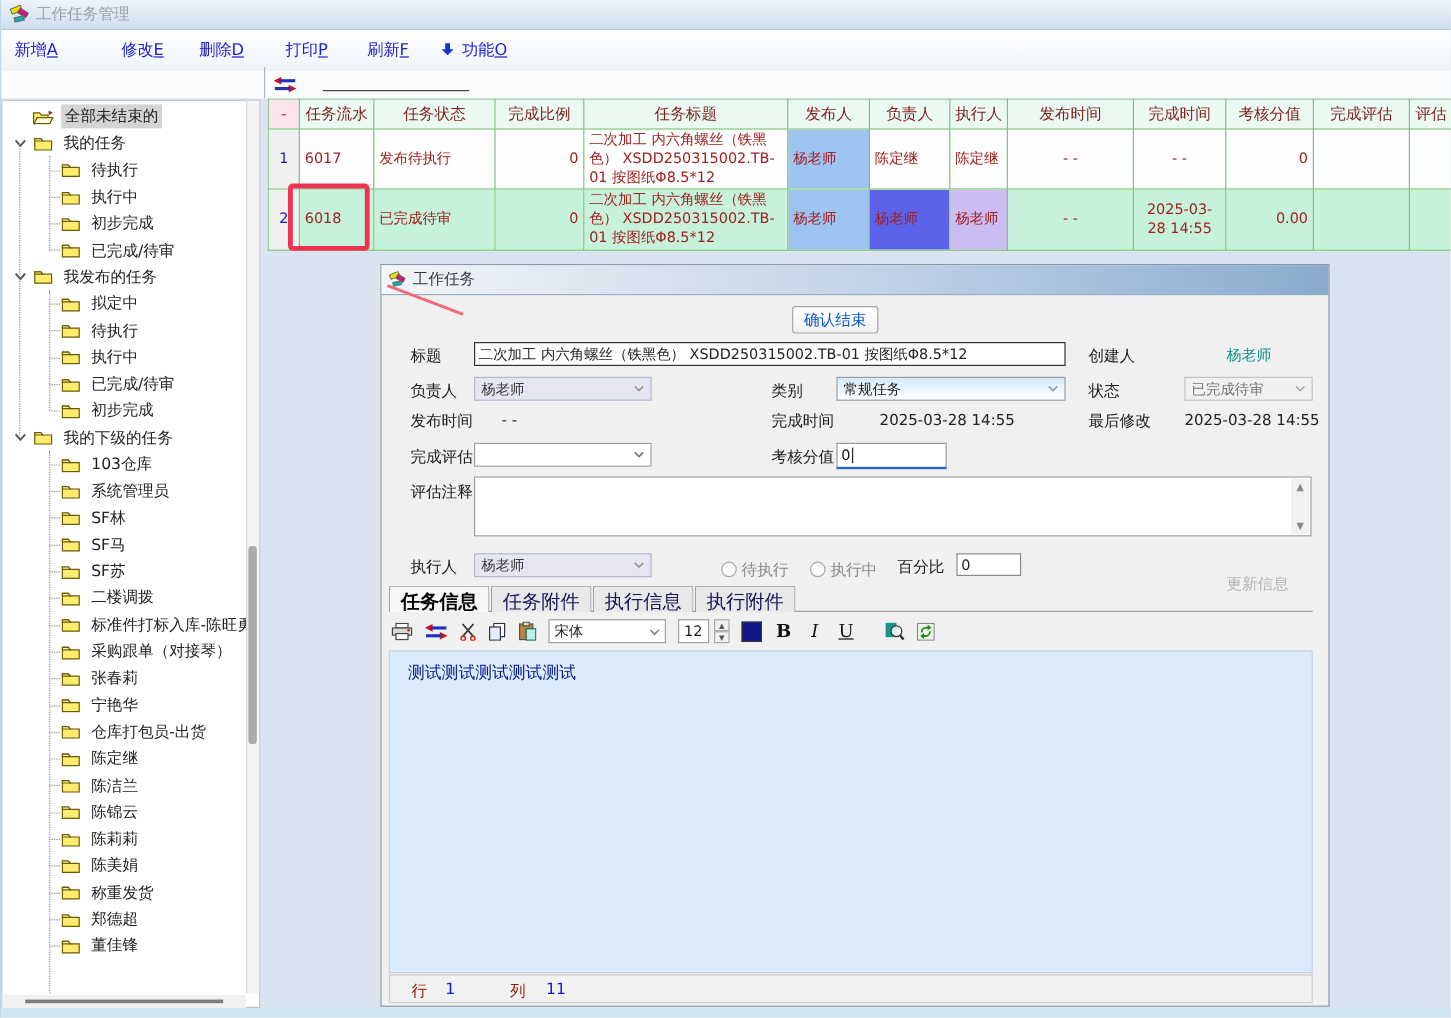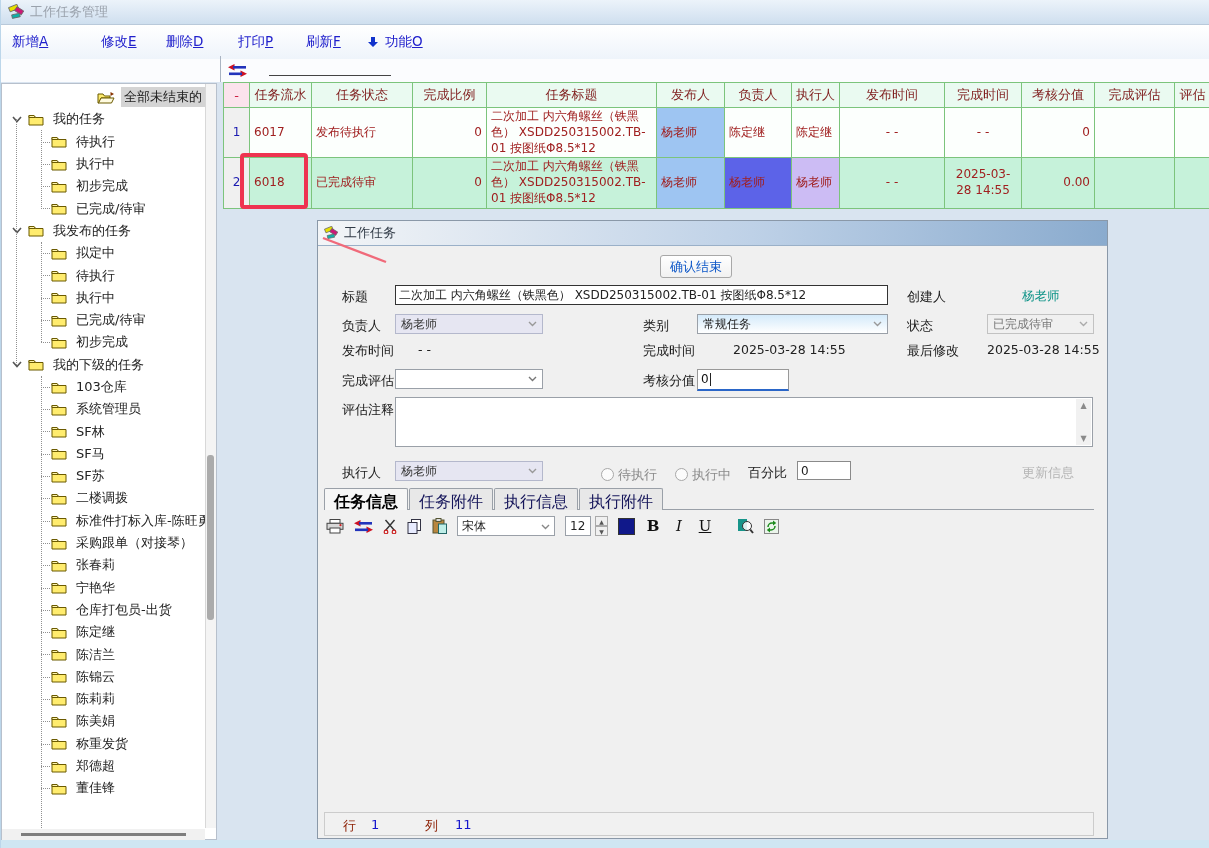--- a/index.html
+++ b/index.html
@@ -19,21 +19,21 @@
 
   
   #substrip { left:0; top:59px; width:1209px; height:23px; background:#fbfcfe; }
   .vsep { position:absolute; width:1px; background:#aab4c2; }
   #field-underline { position:absolute; left:268px; top:75px; width:122px; height:1px; background:#444; }
 
   
   #sidebar { left:0; top:83px; width:216px; height:757px; background:#ffffff; border:1px solid #b7c0cc; }
   #tree { position:absolute; left:0; top:84px; width:204px; height:744px; overflow:hidden; padding-top:2px; }
   .tree-row { position:relative; display:flex; align-items:center; height:22.3px; white-space:nowrap; }
-  .tree-row.lvl0 { padding-left:14px;justify-content:flex-end; }
+  .tree-row.lvl0 { padding-left:26px; }
   .tree-row.lvl1 { padding-left:8px; }
   .tree-row.lvl2 { padding-left:50px; }
   .tree-row.lvl2::before { content:''; position:absolute; left:40px; top:11px; width:9px; border-top:1px dotted #909090; }
   .expander { width:16px; display:inline-flex; justify-content:center; margin-right:3px; }
   .ficon { display:inline-flex; margin-right:6px; }
   .tlabel { font-size:13px; color:#222; padding:1px 3px; }
   .tree-row.sel .tlabel { background:#d4d4d4; }
   .spine { position:absolute; width:0; border-left:1px dotted #909090; }
   .sb-vtrack { left:204px; top:84px; width:11px; height:744px; background:#f4f4f4; border-left:1px solid #d8d8d8; }
   .sb-vthumb { left:206px; top:455px; width:7px; height:165px; background:#ababab; border-radius:3px; }
@@ -71,21 +71,21 @@
   .combo.graydis { background:#f0f0f0; color:#777; border-color:#c2c2c2; }
   .combo.cat { background:linear-gradient(#d4eafa,#ffffff); }
   .ibox { position:absolute; border:1px solid #8a8a8a; background:#fff; font-size:12px; color:#222; padding:0 3px; font-family:"DejaVu Sans",sans-serif; }
   #confirm-btn { position:absolute; left:342px; top:9px; width:72px; height:23px; background:linear-gradient(#ffffff,#f1f1f1); border:1px solid #a8a8a8; border-radius:3px; color:#0d57c8; font-size:13px; display:flex; align-items:center; justify-content:center; cursor:default; }
   #score-box { position:absolute; left:379px; top:123px; width:92px; height:22px; background:#fff; border:1px solid #999; border-bottom:2px solid #2a66c8; font-size:12px; color:#111; padding:2px 3px; }
   .caret { display:inline-block; width:1px; height:13px; background:#222; vertical-align:middle; margin-left:1px; }
   #note-area { position:absolute; left:77px; top:151px; width:698px; height:50px; background:#fff; border:1px solid #9aa0a8; }
   .ta-scroll { position:absolute; right:1px; top:1px; bottom:1px; width:15px; background:#f1f1f1; display:flex; flex-direction:column; justify-content:space-between; align-items:center; font-size:8px; color:#8a8a8a; padding:2px 0; }
   .radio { display:inline-block; width:13px; height:13px; border-radius:50%; border:1px solid #a8a8a8; background:#fbfbfb; margin-right:4px; vertical-align:-2px; }
   .radio-label { font-size:13px; color:#8a8a8a; }
-  #update-info { position:absolute; left:704px; top:218px; font-size:13px; color:#b4b4b4; }
+  #update-info { position:absolute; left:704px; top:232px; font-size:13px; color:#b4b4b4; }
 
   
   #tabs { position:absolute; left:6px; top:242px; width:770px; height:22px; border-bottom:1px solid #9aa0a8; display:flex; }
   .tab { height:22px; padding:3px 9px 0; font-size:16px; color:#15155a; border:1px solid #9aa0a8; border-bottom:none; background:#e8e8e8; margin-right:1px; border-radius:2px 2px 0 0; }
   .tab.active { background:#f6f6f6; color:#000; position:relative; top:0px; font-weight:bold; }
 
   
   #edtoolbar { position:absolute; left:8px; top:266px; width:768px; height:28px; display:flex; align-items:center; gap:10px; }
   .edbtn { display:inline-flex; align-items:center; justify-content:center; }
   #font-combo { position:relative; width:98px; height:20px; background:#fff; border:1px solid #9aa0a8; display:flex; align-items:center; padding:0 4px; font-size:12px; color:#222; }
@@ -701,20 +701,23 @@
         <span class="edbtn">
           <svg width="15" height="15" viewBox="0 0 15 15">
               <rect x="0.5" y="0.5" width="14" height="14" fill="#eaf4ea" stroke="#888"></rect>
               <path d="M4 8a4 4 0 014-4h1.5M11 7a4 4 0 01-4 4H5.5" stroke="#1a8a1a" stroke-width="1.5" fill="none"></path>
               <path d="M9 1.6l3.2 2.4L9 6.4z" fill="#1a8a1a"></path>
               <path d="M6 13.4l-3.2-2.4L6 8.6z" fill="#1a8a1a"></path>
             </svg>
         </span>
       </div>
 
+      <div id="edcontent">
+        <span class="txt">测试测试测试测试测试</span>
+      </div>
 
       <div id="dlg-status">
         <span class="sbl" style="left:18px;">行</span>
         <span class="sbv" style="left:46px;">1</span>
         <span class="sbl" style="left:100px;">列</span>
         <span class="sbv" style="left:130px;">11</span>
       </div>
     </div>
   </div>
 

